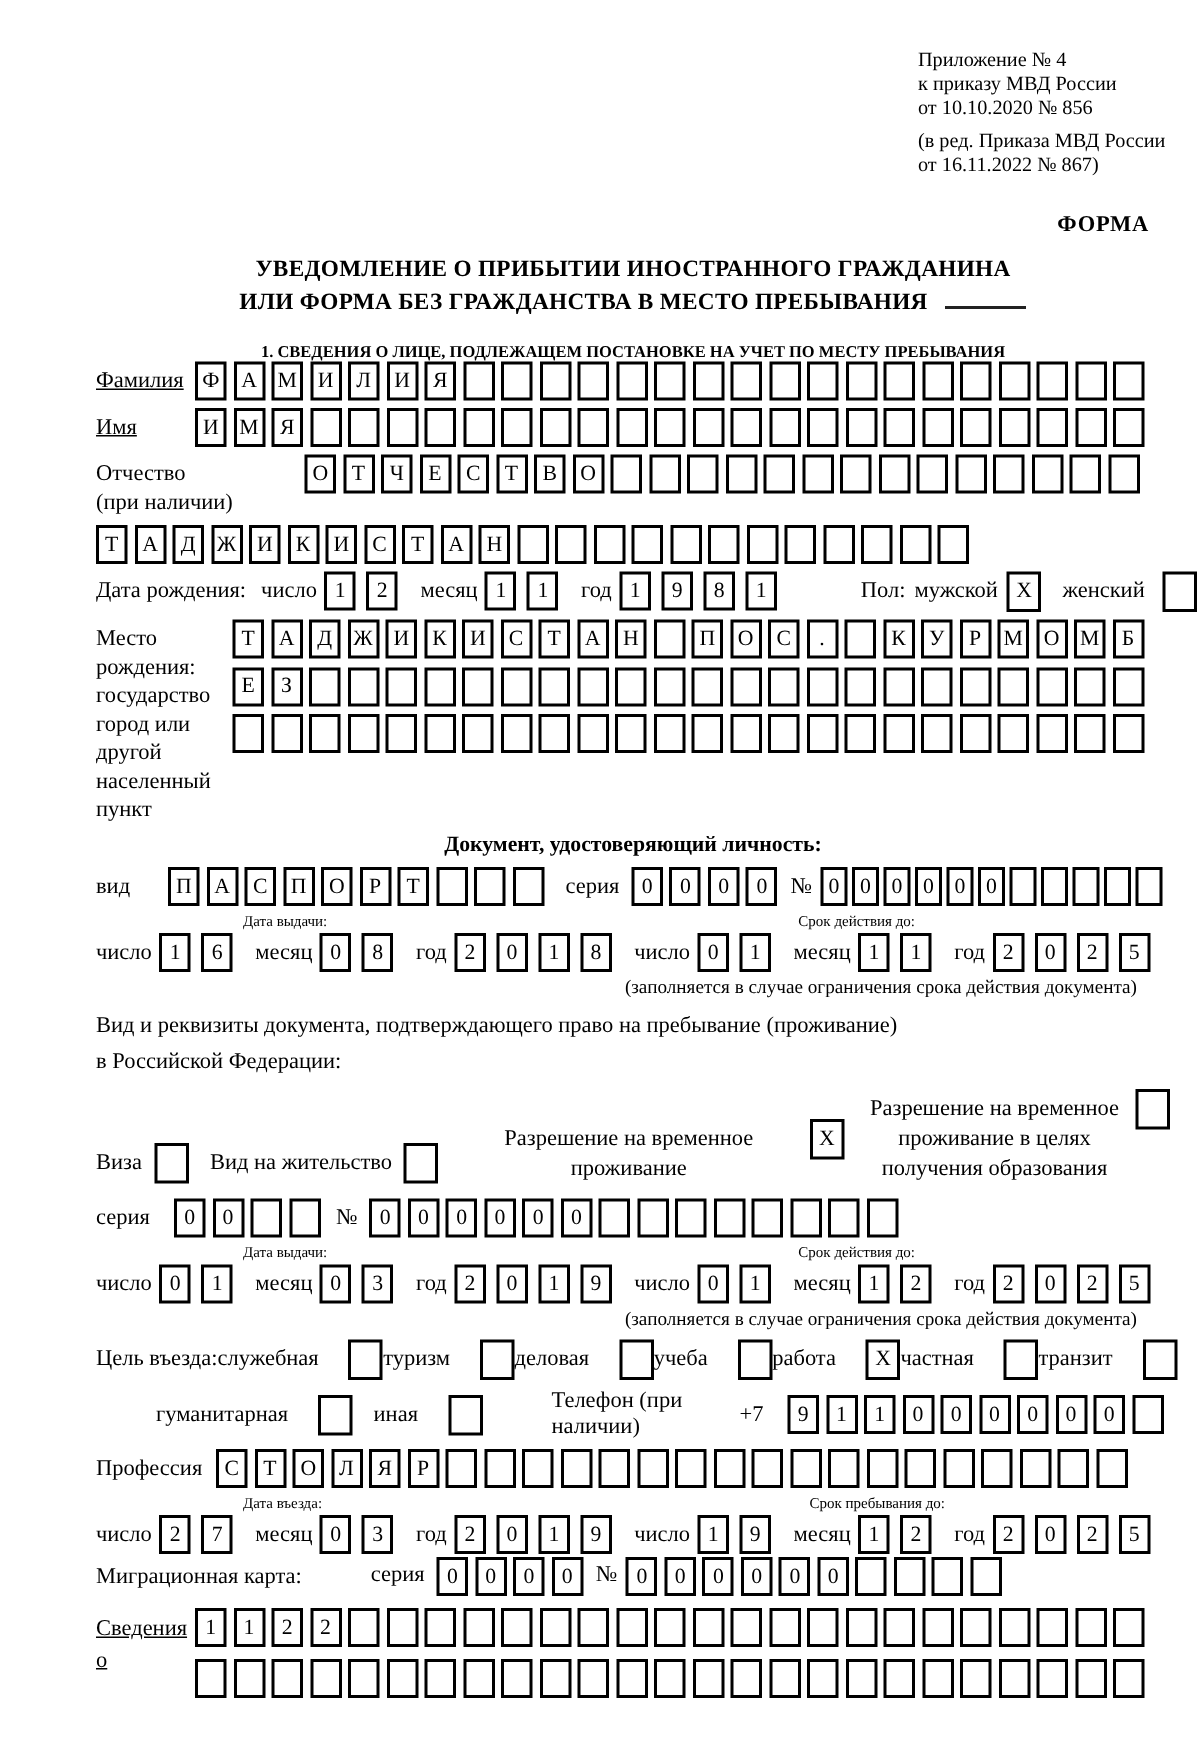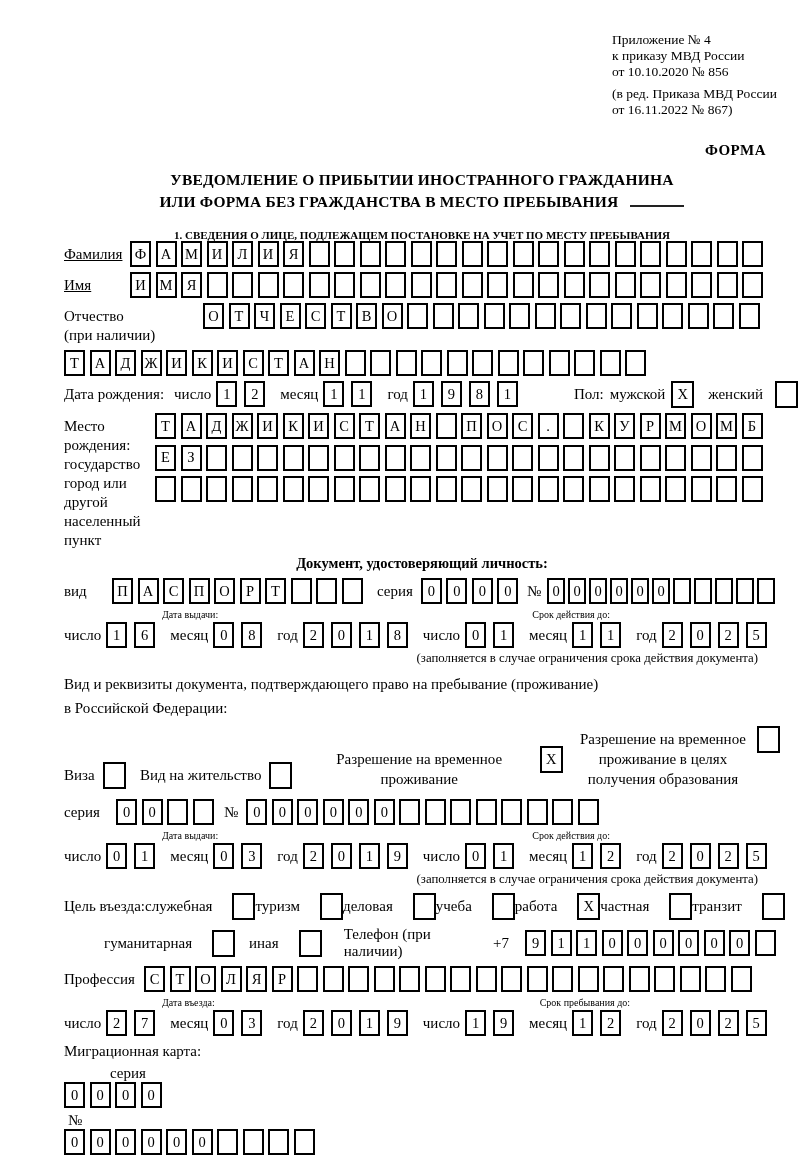--- a/index.html
+++ b/index.html
@@ -41,24 +41,24 @@
   
   .opts{display:flex;justify-content:space-between;align-items:flex-end;margin-top:6px;margin-bottom:10px;}
   .opt{display:flex;align-items:flex-start;gap:8px;}
   .opt .optlbl{line-height:20px;padding-top:3px;}
   .opt .center{text-align:center;}
   .optw1{max-width:34px;} .optw2{max-width:150px;} .optw3{max-width:225px;} .optw4{max-width:172px;}
   
   .purposes{display:flex;align-items:center;justify-content:space-between;margin-bottom:6px;}
   .pgroup{display:flex;align-items:center;gap:20px;}
   .purposes2{display:flex;align-items:center;margin-left:40px;margin-bottom:6px;gap:14px;}
-  .phone-lbl{margin-left:8px;}
+  .phone-lbl{margin-left:32px;}
   .plus7{margin-left:6px;margin-right:2px;}
   
-  .mig{display:flex;align-items:flex-start;margin-bottom:8px;flex-direction:column;}
+  .mig{display:flex;align-items:flex-start;margin-bottom:8px;}
   .mig .mlabel{padding-top:4px;line-height:19px;flex:none;}
   .mig .slabel{padding-top:4px;margin-left:46px;margin-right:8px;flex:none;}
   .mig .nlabel{padding-top:4px;margin-left:4px;margin-right:6px;flex:none;}
 </style>
 </head>
 <body>
 
 <div class="page">
 
   <div class="appendix">

